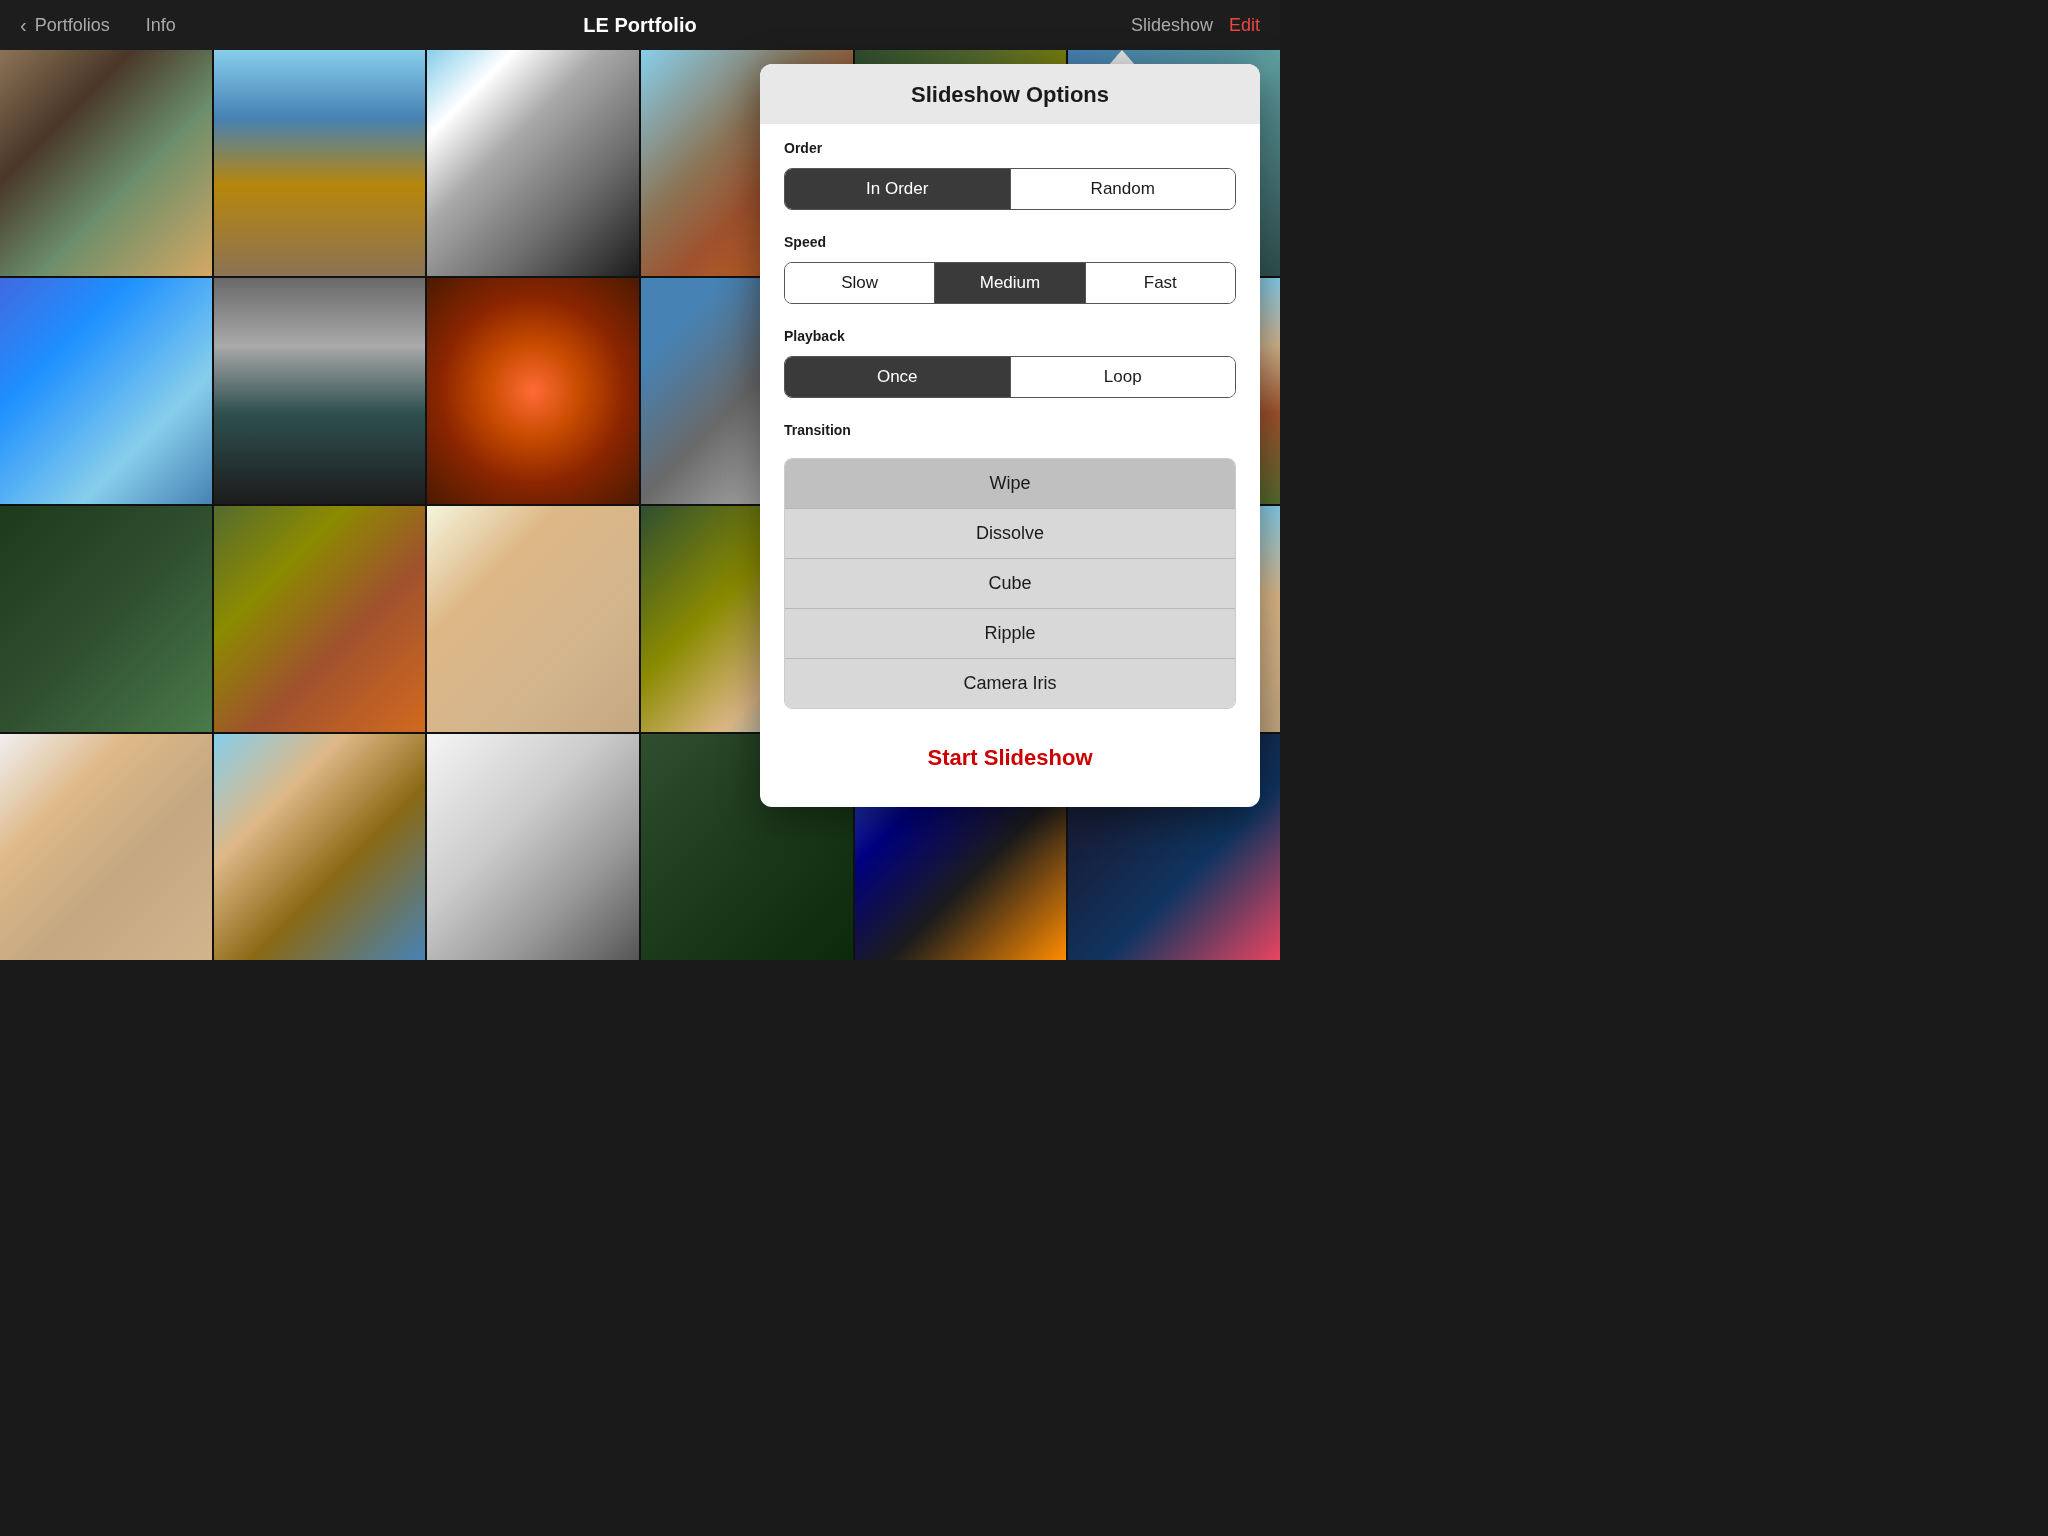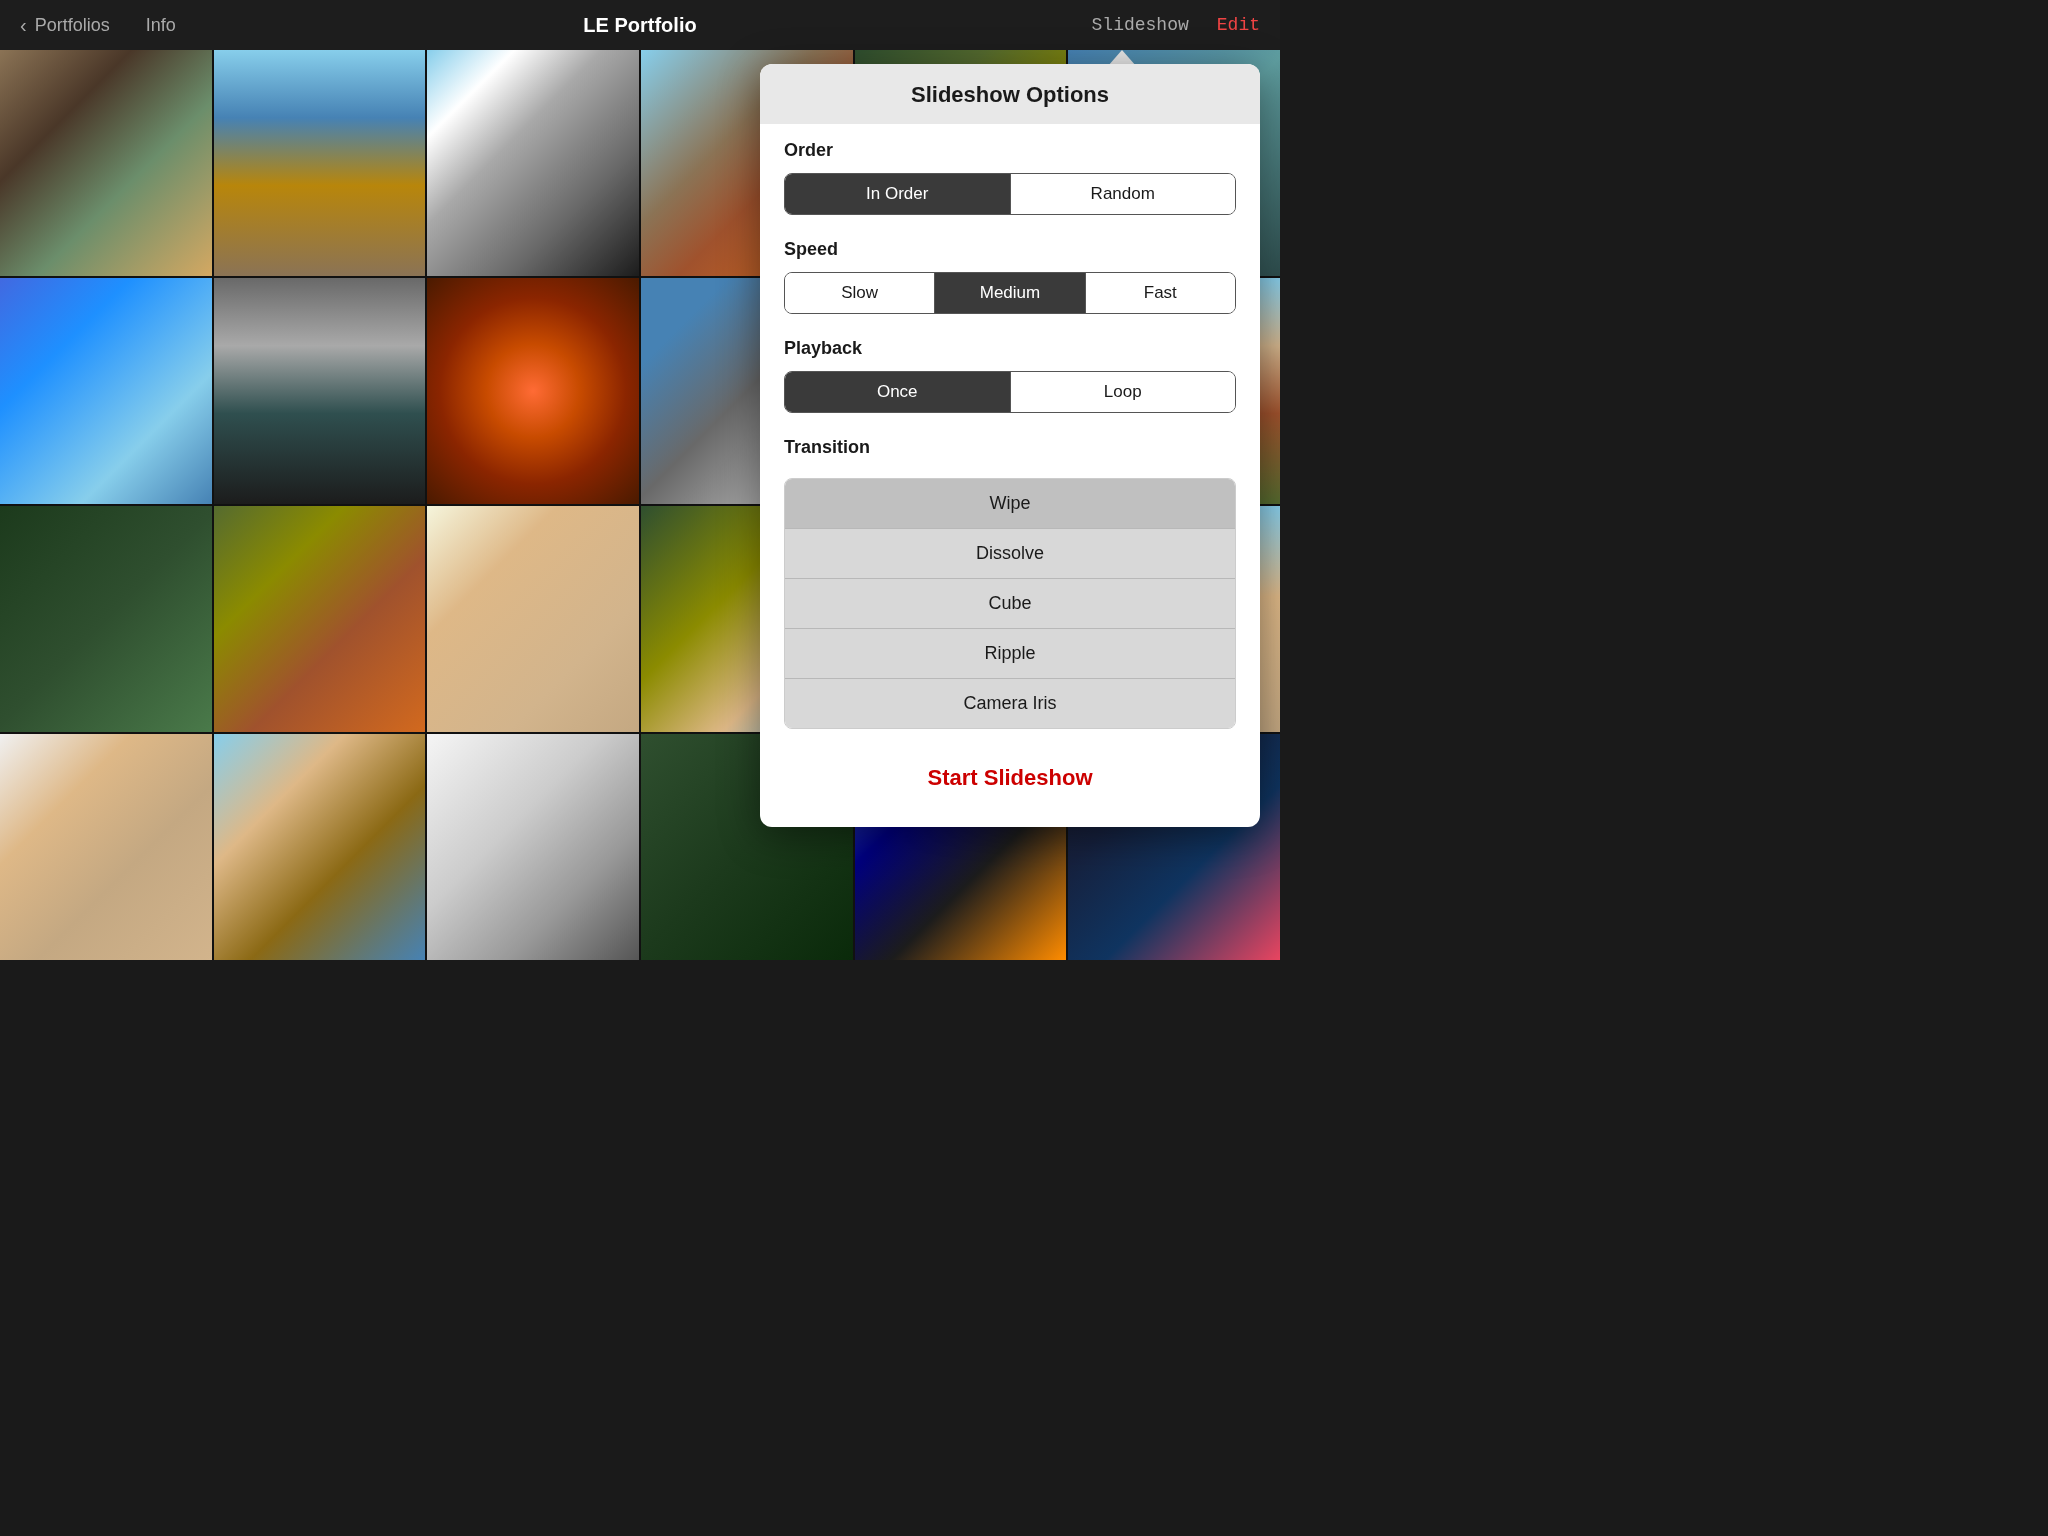--- a/index.html
+++ b/index.html
@@ -47,22 +47,21 @@
       color: #fff;
       font-size: 20px;
       font-weight: 600;
       position: absolute;
       left: 50%;
       transform: translateX(-50%);
     }
     .nav-right {
       display: flex;
       align-items: center;
-      gap: 28px;
-      font-family: Liberation Mono, monospace;
+      gap: 16px;
     }
     .nav-slideshow {
       color: #aaa;
       font-size: 18px;
     }
     .nav-edit {
       color: #ef4444;
       font-size: 18px;
     }
 
@@ -151,21 +150,21 @@
       font-size: 22px;
       font-weight: 600;
       color: #1a1a1a;
     }
 
     .popup-section {
       padding: 16px 24px 8px;
     }
 
     .section-label {
-      font-size: 18px;
+      font-size: 14px;
       font-weight: 700;
       color: #1a1a1a;
       margin-bottom: 12px;
     }
 
     
     .segmented-control {
       display: flex;
       border: 1.5px solid #555;
       border-radius: 8px;

